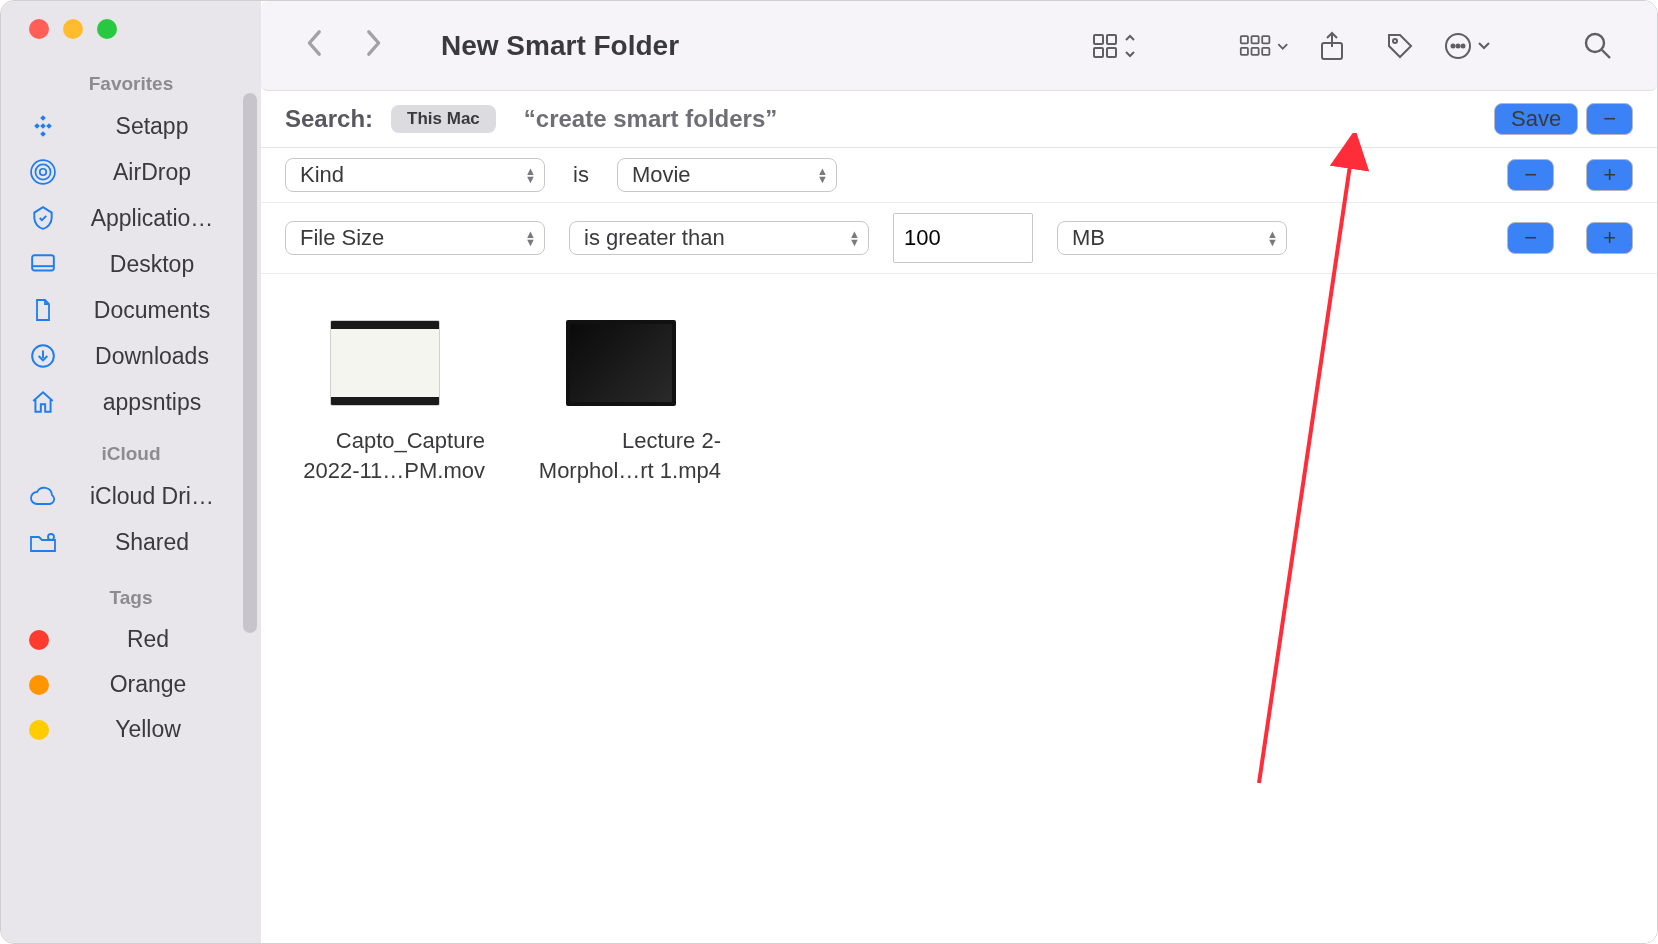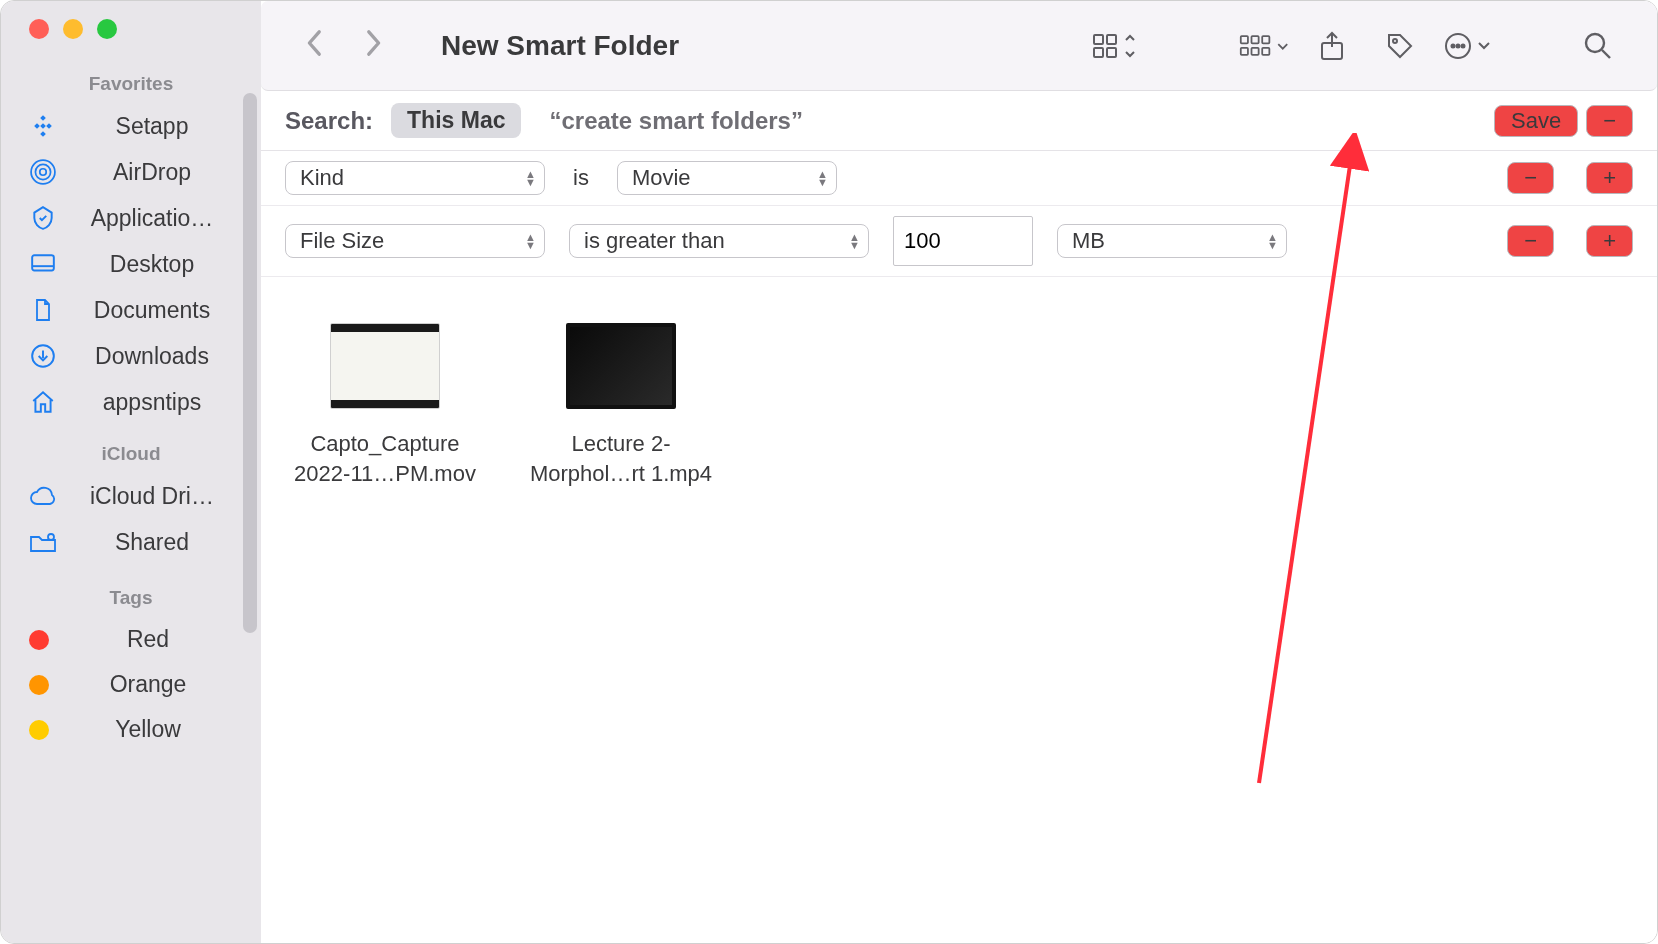--- a/index.html
+++ b/index.html
@@ -64,27 +64,27 @@
 .tb-icon { color: #5f5e63; width: 50px; height: 40px; display: inline-flex; align-items: center; justify-content: center; margin-left: 18px; cursor: default; }
 .tb-icon svg { display: block; }
 .tb-search { margin-left: 80px; }
 
 
 .searchbar {
   display: flex; align-items: center; padding: 12px 24px; border-bottom: 1px solid #e5e3e7;
 }
 .searchbar .lbl { font-size: 24px; font-weight: 700; color: #595860; margin-right: 18px; }
 .scope-pill {
-  background: #dbdbe0; color: #3a3a3c; font-size: 23px; font-weight: 600;
+  background: #dbdbe0; color: #3a3a3c; font-size: 17px; font-weight: 600;
   padding: 4px 16px; border-radius: 8px;
 }
 .scope-text { font-size: 24px; font-weight: 700; color: #6f6e74; margin-left: 28px; }
 .searchbar-spacer { flex: 1; }
 .pill-btn {
-  border: 1px solid #b8b7bc; border-radius: 8px; background: #ef4444;
+  border: 1px solid #b8b7bc; border-radius: 8px; background: #3b82f6;
   font-size: 22px; font-weight: 500; color: #3a3a3c; padding: 2px 16px;
   min-width: 30px; text-align: center; cursor: default; line-height: 26px;
 }
 .pill-btn + .pill-btn { margin-left: 8px; }
 
 
 .criteria-row {
   display: flex; align-items: center; gap: 24px; padding: 10px 24px;
   border-bottom: 1px solid #eceaee;
 }
@@ -104,21 +104,21 @@
 .combo.w230 { width: 230px; }
 .static-word { font-size: 22px; color: #3a3a3c; padding: 0 4px; }
 .text-input {
   border: 1px solid #c7c6cb; background: #fff; border-radius: 2px;
   font-size: 22px; padding: 4px 10px; width: 140px; height: 50px;
 }
 .criteria-spacer { flex: 1; }
 
 
 .content { flex: 1; padding: 46px 24px; display: flex; gap: 36px; align-items: flex-start; }
-.file-item { width: 200px; text-align: center; }
+.file-item { width: 200px; text-align: right; }
 .thumb {
   width: 110px; height: 86px; margin: 0 auto 20px; border-radius: 2px;
   background: linear-gradient(180deg,#1a1a1a 0 10%, #f5f5f0 10% 90%, #1a1a1a 90%);
   border: 1px solid #d0d0d0;
 }
 .thumb.dark { background: linear-gradient(135deg,#0a0a0a,#2a2a2a); border: 4px solid #111; }
 .file-name { font-size: 22px; color: #3a3a3c; line-height: 30px; }
 
 
 .arrow-anno {

